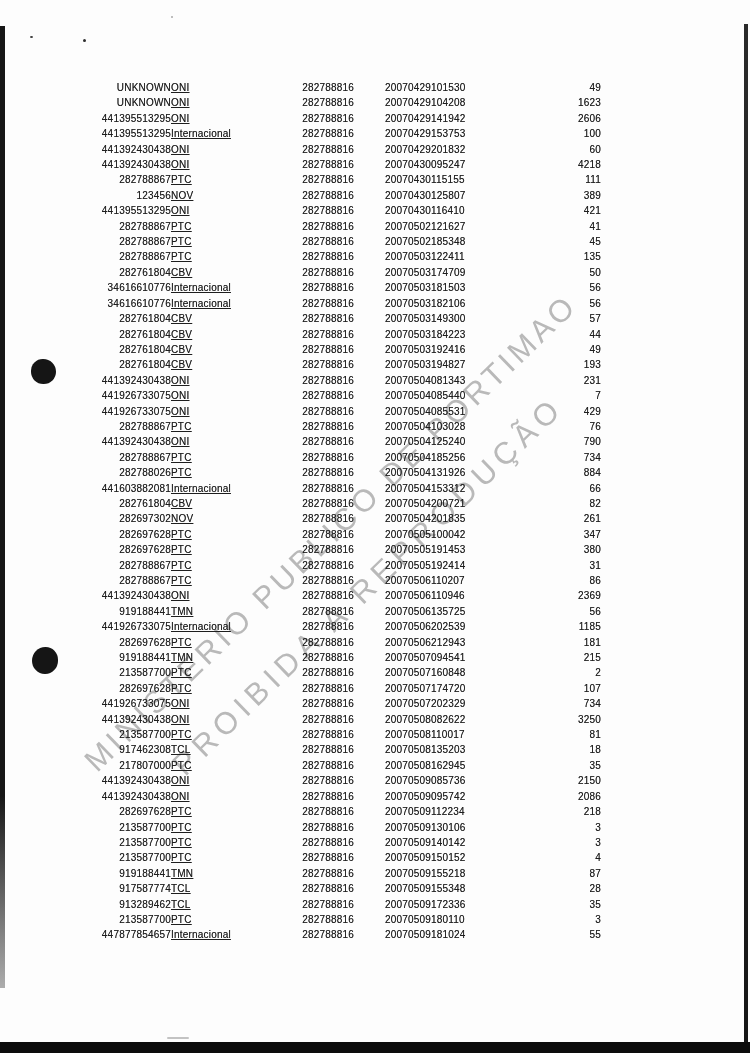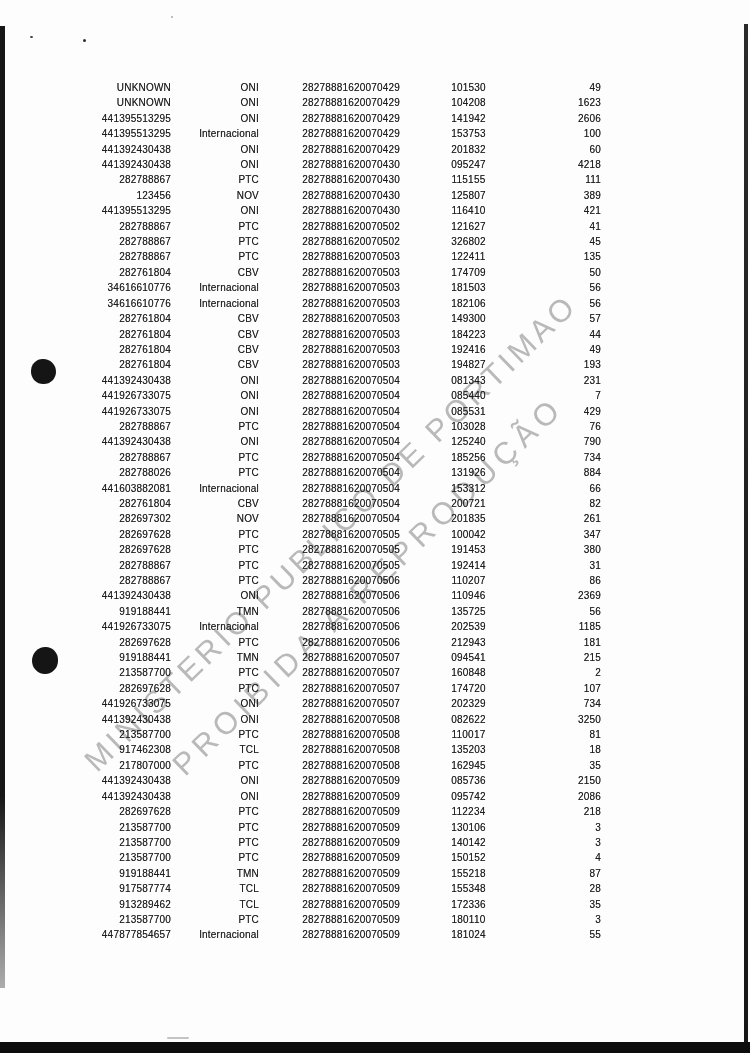--- a/index.html
+++ b/index.html
@@ -38,24 +38,24 @@
     padding-left:56px;
     height:15.42px;
     line-height:15.42px;
     font-size:10px;
     color:#1e1e1e;
     letter-spacing:0.2px;
     text-shadow:0 0 0.4px rgba(30,30,30,0.65);
   }
   .cell{overflow:visible;}
   .c-caller{text-align:right;}
-  .c-operator{text-align:right;}
+  .c-operator{text-align:left;text-decoration:underline;}
   .c-called{text-align:right;}
-  .c-date{}
-  .c-time{text-align:center;}
+  .c-date{text-align:right;}
+  .c-time{text-align:left;}
   .c-duration{text-align:right;}
 
   
   .hole{position:absolute;background:#151515;z-index:3;}
   .hole1{left:31px;top:359px;width:25px;height:25px;border-radius:48% 52% 50% 50%;}
   .hole2{left:32px;top:647px;width:26px;height:27px;border-radius:52% 48% 50% 50%;}
   .edge-left{
     position:absolute;left:0;top:26px;width:5px;height:962px;z-index:4;
     background:linear-gradient(to bottom,#161616 0%,#161616 80%,rgba(22,22,22,0.35) 100%);
   }
@@ -163,21 +163,21 @@
       <span class="cell c-called">282788816</span>
       <span class="cell c-date">20070502</span>
       <span class="cell c-time">121627</span>
       <span class="cell c-duration">41</span>
     </div>
       <div class="row" style="">
       <span class="cell c-caller">282788867</span>
       <span class="cell c-operator">PTC</span>
       <span class="cell c-called">282788816</span>
       <span class="cell c-date">20070502</span>
-      <span class="cell c-time">326802</span>
+      <span class="cell c-time">185348</span>
       <span class="cell c-duration">45</span>
     </div>
       <div class="row" style="">
       <span class="cell c-caller">282788867</span>
       <span class="cell c-operator">PTC</span>
       <span class="cell c-called">282788816</span>
       <span class="cell c-date">20070503</span>
       <span class="cell c-time">122411</span>
       <span class="cell c-duration">135</span>
     </div>

